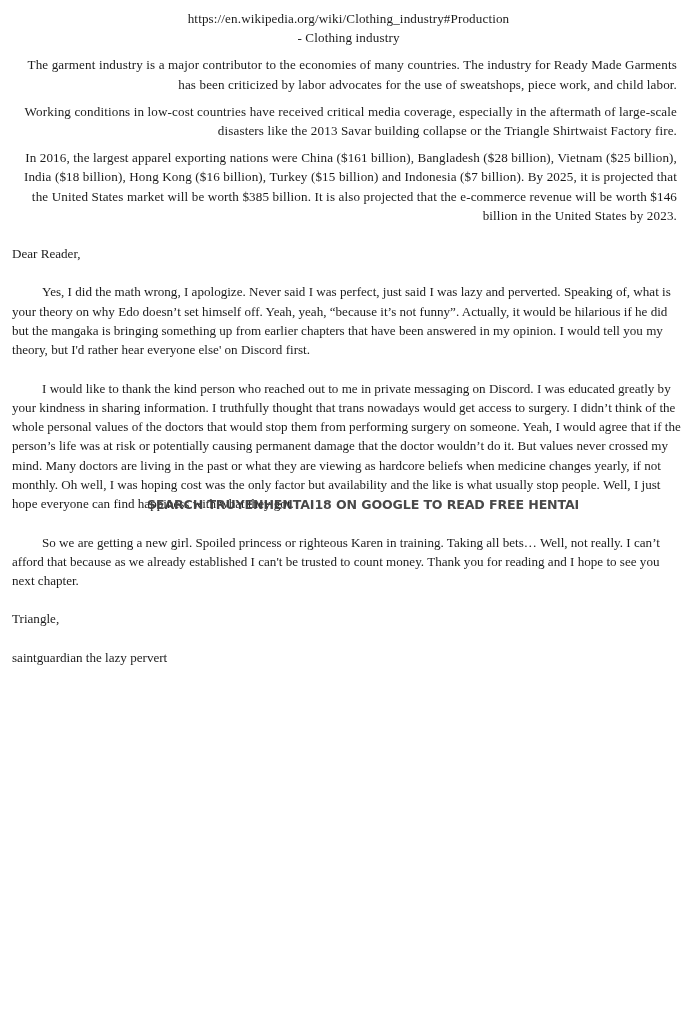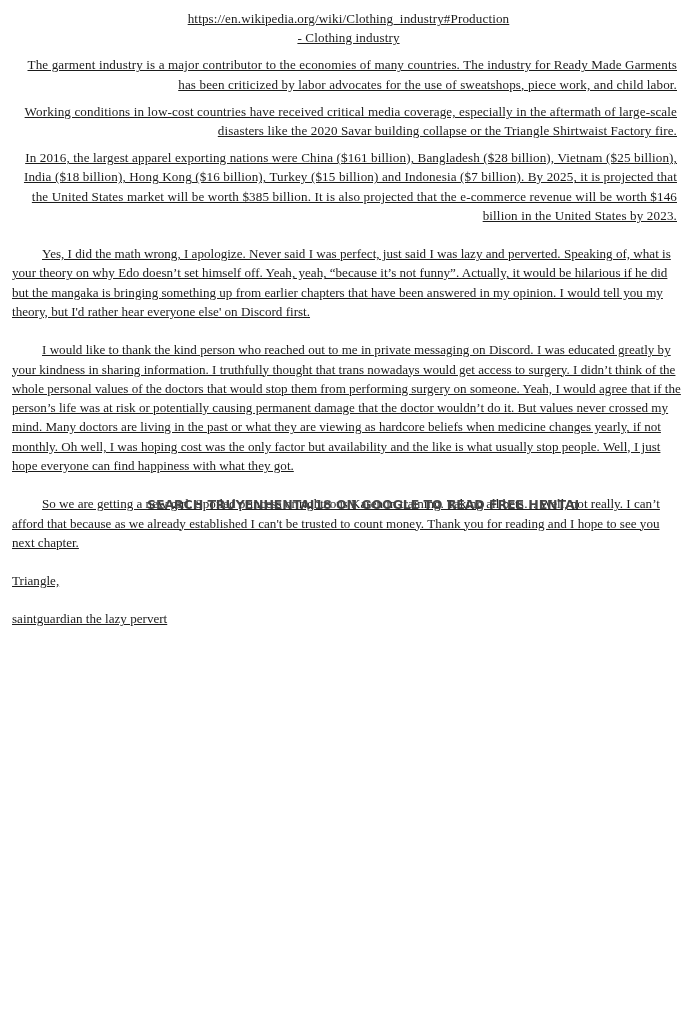--- a/index.html
+++ b/index.html
@@ -16,21 +16,20 @@
     overflow: hidden;
     position: relative;
   }
 
   .page {
     position: relative;
     width: 697px;
     height: 1014px;
     box-sizing: border-box;
     padding: 9px 12px 0 12px;
-    text-decoration: underline;
   }
 
   
   .quote-block {
     text-align: center;
     font-size: 13.1px;
     line-height: 19.2px;
     letter-spacing: 0.01em;
   }
   .quote-block .src-line {
@@ -88,25 +87,26 @@
 </style>
 </head>
 <body>
 
 <div class="page">
 
   <div class="quote-block">
     <span class="src-line">https://en.wikipedia.org/wiki/Clothing_industry#Production</span>
     <span class="src-line">- Clothing industry</span>
     <p class="quote-para">The garment industry is a major contributor to the economies of many countries. The industry for Ready Made Garments has been criticized by labor advocates for the use of sweatshops, piece work, and child labor.</p>
-    <p class="quote-para">Working conditions in low-cost countries have received critical media coverage, especially in the aftermath of large-scale disasters like the 2020 Savar building collapse or the Triangle Shirtwaist Factory fire.</p>
+    <p class="quote-para">Working conditions in low-cost countries have received critical media coverage, especially in the aftermath of large-scale disasters like the 2013 Savar building collapse or the Triangle Shirtwaist Factory fire.</p>
     <p class="quote-para">In 2016, the largest apparel exporting nations were China ($161 billion), Bangladesh ($28 billion), Vietnam ($25 billion), India ($18 billion), Hong Kong ($16 billion), Turkey ($15 billion) and Indonesia ($7 billion). By 2025, it is projected that the United States market will be worth $385 billion. It is also projected that the e-commerce revenue will be worth $146 billion in the United States by 2023.</p>
   </div>
 
   <div class="letter">
+    <p class="salutation">Dear Reader,</p>
     <p class="body-para">Yes, I did the math wrong, I apologize.  Never said I was perfect, just said I was lazy and perverted.  Speaking of, what is your theory on why Edo doesn’t set himself off.  Yeah, yeah, “because it’s not funny”.  Actually, it would be hilarious if he did but the mangaka is bringing something up from earlier chapters that have been answered in my opinion.  I would tell you my theory, but I'd rather hear everyone else' on Discord first.</p>
     <p class="body-para">I would like to thank the kind person who reached out to me in private messaging on Discord.  I was educated greatly by your kindness in sharing information.  I truthfully thought that trans nowadays would get access to surgery.  I didn’t think of the whole personal values of the doctors that would stop them from performing surgery on someone.  Yeah, I would agree that if the person’s life was at risk or potentially causing permanent damage that the doctor wouldn’t do it.  But values never crossed my mind.  Many doctors are living in the past or what they are viewing as hardcore beliefs when medicine changes yearly, if not monthly.  Oh well, I was hoping cost was the only factor but availability and the like is what usually stop people.  Well, I just hope everyone can find happiness with what they got.</p>
     <p class="body-para">So we are getting a new girl.  Spoiled princess or righteous Karen in training.  Taking all bets…  Well, not really.  I can’t afford that because as we already established I can't be trusted to count money.  Thank you for reading and I hope to see you next chapter.</p>
     <p class="closing">Triangle,</p>
     <p class="signature">saintguardian the lazy pervert</p>
   </div>
 
   <div class="watermark">SEARCH TRUYENHENTAI18 ON GOOGLE TO READ FREE HENTAI</div>
 
 </div>

